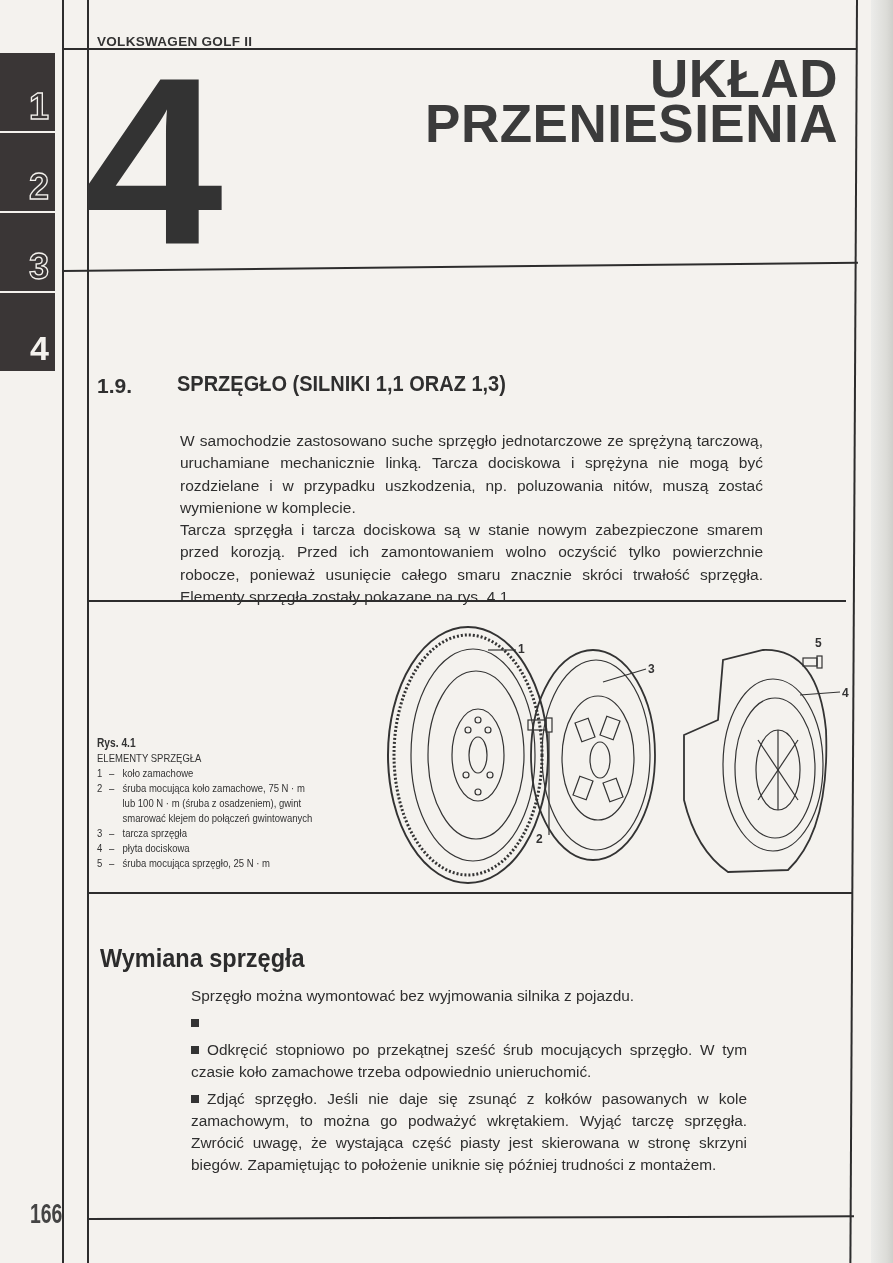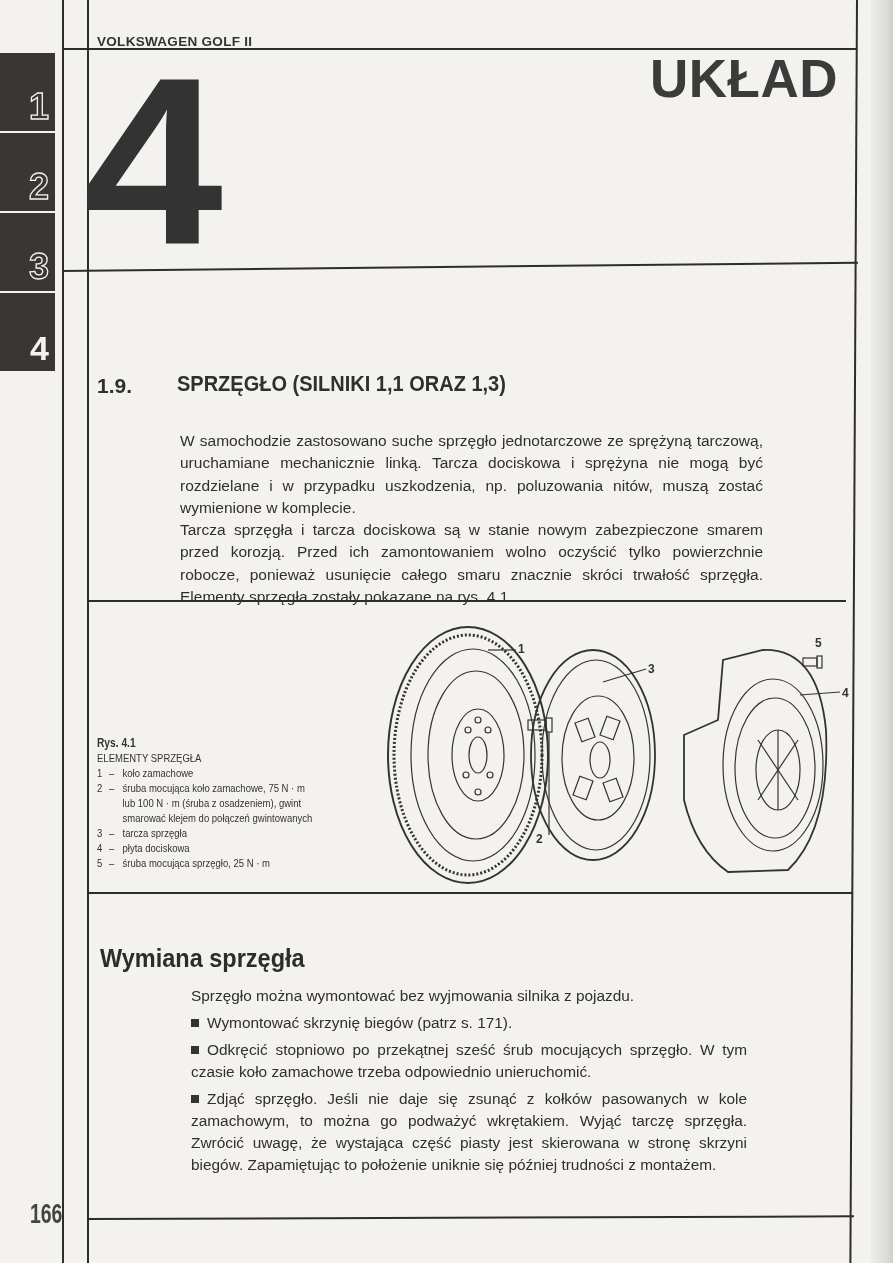--- a/index.html
+++ b/index.html
@@ -72,20 +72,21 @@
 <div class="tab" style="top:213px;height:78px;">
   <span class="num">3</span>
 </div>
 <div class="tab active" style="top:293px;height:78px;">
   <span class="num">4</span>
 </div>
 
 <div class="big-num">4</div>
 <div class="chapter-title">
   <div>UKŁAD</div>
+  <div>PRZENIESIENIA</div>
 </div>
 
 <div class="sec-num">1.9.</div>
 <div class="sec-title">SPRZĘGŁO (SILNIKI 1,1 ORAZ 1,3)</div>
 
 <div class="intro">
   <p>W samochodzie zastosowano suche sprzęgło jednotarczowe ze sprężyną tarczową, uruchamiane mechanicznie linką. Tarcza dociskowa i sprężyna nie mogą być rozdzielane i w przypadku uszkodzenia, np. poluzowania nitów, muszą zostać wymienione w komplecie.</p>
   <p>Tarcza sprzęgła i tarcza dociskowa są w stanie nowym zabezpieczone smarem przed korozją. Przed ich zamontowaniem wolno oczyścić tylko powierzchnie robocze, ponieważ usunięcie całego smaru znacznie skróci trwałość sprzęgła. Elementy sprzęgła zostały pokazane na rys. 4.1.</p>
 </div>
 
@@ -177,18 +178,18 @@
   <div class="callout" style="left:158px;top:212px;">2</div>
   <div class="callout" style="left:270px;top:42px;">3</div>
   <div class="callout" style="left:464px;top:66px;">4</div>
   <div class="callout" style="left:437px;top:16px;">5</div>
 </div>
 
 <div class="h2">Wymiana sprzęgła</div>
 
 <div class="steps">
   <p>Sprzęgło można wymontować bez wyjmowania silnika z pojazdu.</p>
-  <p><span class="bullet"></span><span>Wymontować skrzynię biegów (patrz s. 171).</span></p>
+  <p><span class="bullet"></span></p>
   <p><span class="bullet"></span><span>Odkręcić stopniowo po przekątnej sześć śrub mocujących sprzęgło. W tym czasie koło zamachowe trzeba odpowiednio unieruchomić.</span></p>
   <p><span class="bullet"></span><span>Zdjąć sprzęgło. Jeśli nie daje się zsunąć z kołków pasowanych w kole zamachowym, to można go podważyć wkrętakiem. Wyjąć tarczę sprzęgła. Zwrócić uwagę, że wystająca część piasty jest skierowana w stronę skrzyni biegów. Zapamiętując to położenie uniknie się później trudności z montażem.</span></p>
 </div>
 
 <div class="page-number">166</div>
 
 </body></html>

